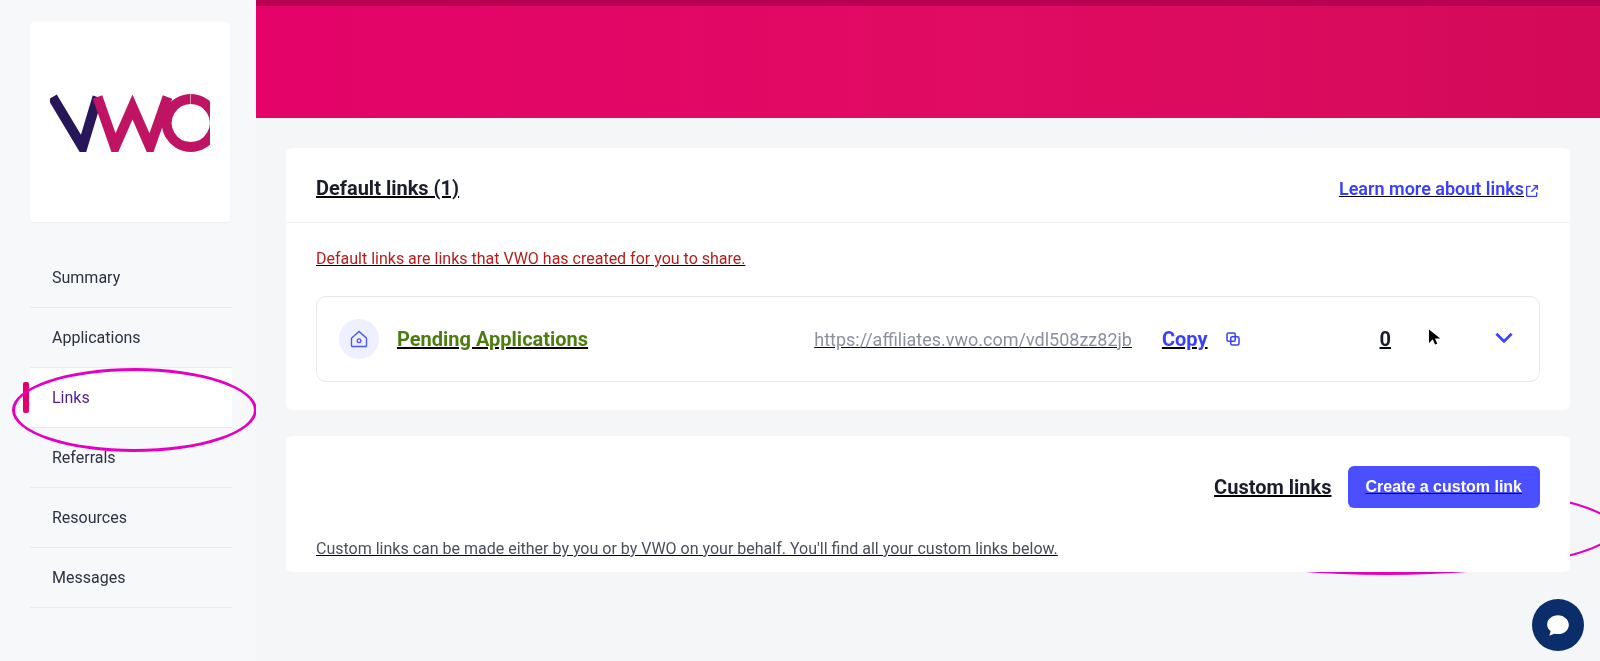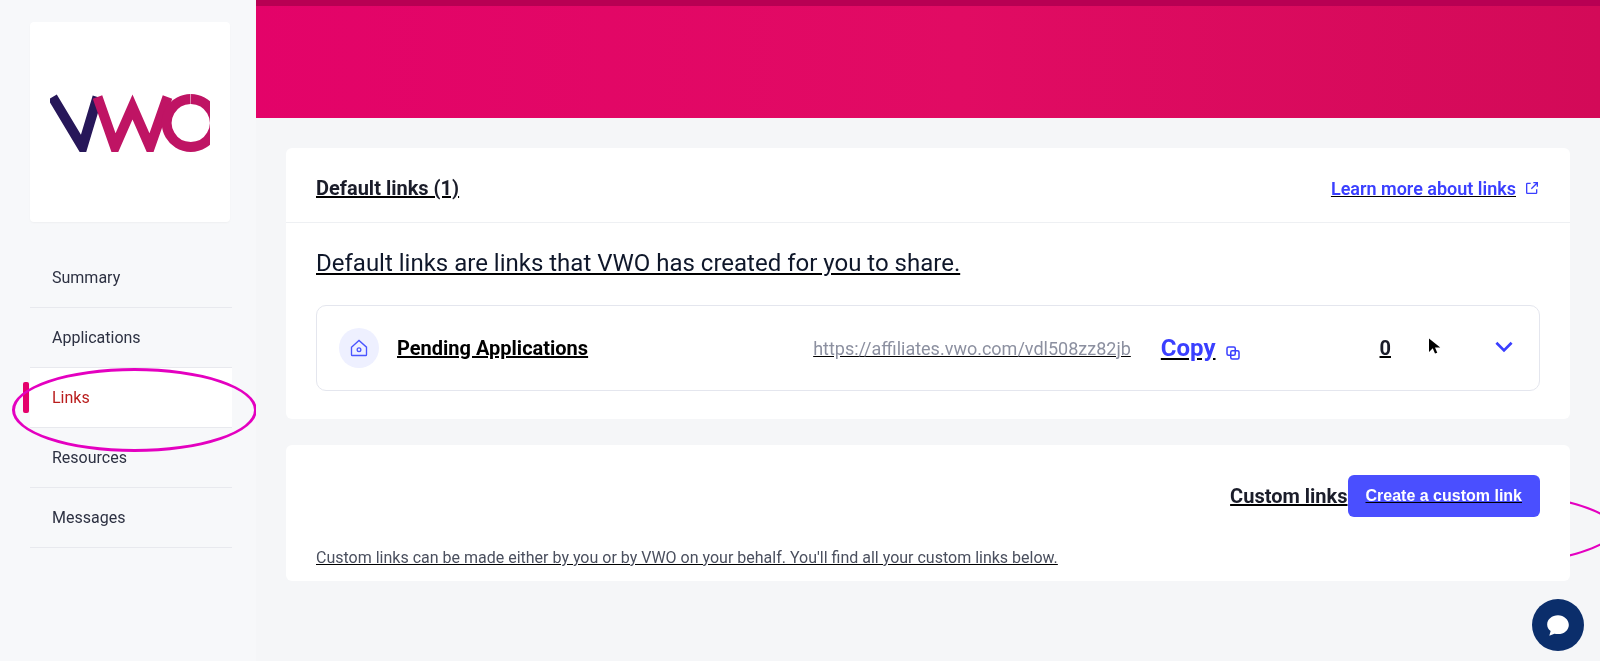--- a/index.html
+++ b/index.html
@@ -24,21 +24,21 @@
     box-shadow:0 1px 2px rgba(0,0,0,0.04);
   }
   .logo-svg { width:160px; height:60px; }
 
   .nav { position:absolute; left:30px; right:24px; top:248px; }
   .nav-item {
     padding:20px 22px; font-size:16px; color:#2d3142; border-bottom:1px solid #e8e9ee; cursor:pointer;
     position:relative; background:transparent;
   }
   .nav-item.active {
-    background:#ffffff; color:#b91c1c;
+    background:#ffffff; color:#4c1d95;
   }
   .nav-item.active::before {
     content:""; position:absolute; left:-7px; top:14px; bottom:14px; width:6px; background:#e4006b; border-radius:2px;
   }
 
   
   .hl-ellipse {
     position:absolute; border:3px solid #e400c0; border-radius:50%; pointer-events:none;
   }
   .hl-links { left:12px; top:368px; width:245px; height:84px; }
@@ -52,49 +52,49 @@
   }
 
   .card {
     background:#fff; border-radius:6px; padding:0 0 28px 0; margin-bottom:26px; position:relative;
   }
   .card-header {
     display:flex; align-items:center; justify-content:space-between;
     padding:28px 30px 22px 30px; border-bottom:1px solid #eef0f3;
   }
   .card-title { font-size:20px; font-weight:700; color:#1b1d2a; }
-  .learn-link { color:#3a3fff; font-size:18px; font-weight:600; display:flex; align-items:center; gap:8px; cursor:pointer; }
+  .learn-link { color:#3a3fff; font-size:18px; font-weight:600; display:flex; align-items:flex-end; gap:0; cursor:pointer; }
   .learn-link svg { width:16px; height:16px; }
 
-  .card-desc { padding:26px 30px 0 30px; color:#0f172a; font-size:24px; }
+  .card-desc { padding:26px 30px 0 30px; color:#b91c1c; font-size:16px; }
 
   .link-row {
     margin:28px 30px 0 30px; padding:22px 22px; border:1px solid #e4e6ee; border-radius:10px;
     display:flex; align-items:center; gap:18px; position:relative;
   }
   .row-icon {
     width:40px; height:40px; border-radius:50%; background:#eef0ff; display:flex; align-items:center; justify-content:center; flex:0 0 auto;
   }
   .row-icon svg { width:20px; height:20px; color:#4a55ff; }
-  .row-title { font-size:20px; font-weight:700; color:#000000; flex:0 0 auto; }
+  .row-title { font-size:20px; font-weight:700; color:#4d7c0f; flex:0 0 auto; }
   .row-spacer { flex:1 1 auto; }
   .row-url { color:#8c90a0; font-size:18px; white-space:nowrap; }
-  .copy-btn { color:#3a3fff; font-size:24px; font-weight:700; display:flex; align-items:flex-end; gap:8px; cursor:pointer; margin-left:12px; }
+  .copy-btn { color:#3a3fff; font-size:20px; font-weight:700; display:flex; align-items:center; gap:16px; cursor:pointer; margin-left:12px; }
   .copy-btn svg { width:18px; height:18px; }
 
   .row-count { font-size:20px; font-weight:700; color:#1b1d2a; margin-left:120px; margin-right:18px;}
   .cursor-glyph { margin-right:30px; }
   .cursor-glyph svg { width:16px; height:18px; }
   .chevron { color:#3a3fff; }
   .chevron svg { width:26px; height:26px; stroke-width:2.5; }
 
   
   .custom-header { display:flex; align-items:center; justify-content:flex-end; padding:30px 30px 20px 30px; }
   .create-btn {
-    background:#4a4fff; color:#fff; font-size:16px; font-weight:600; padding:12px 18px; border-radius:6px; cursor:pointer; border:none;
+    background:#4a4fff; color:#fff; font-size:16px; font-weight:600; padding:12px 18px; border-radius:6px; cursor:pointer; border:none;margin-left:16px;
   }
   .custom-desc { padding:8px 30px 0 30px; color:#4a4f5e; font-size:16px; line-height:1.6; max-width:850px;}
 
   
   .chat-fab {
     position:absolute; right:16px; bottom:10px; width:52px; height:52px; border-radius:50%; background:#0b2e6b; display:flex; align-items:center; justify-content:center; cursor:pointer;
   }
   .chat-fab svg { width:26px; height:26px; color:#fff; fill:#fff;}
 </style>
 </head>
@@ -111,20 +111,21 @@
       <path d="M95 10 L130 110 L165 30 L200 110 L235 10" fill="none" stroke="#bf1464" stroke-width="20" stroke-linejoin="miter"></path>
 
       <path d="M282 14 A48 48 0 1 1 281 14" fill="none" stroke="#bf1464" stroke-width="20"></path>
     </svg>
   </div>
 
   <nav class="nav">
     <div class="nav-item">Summary</div>
     <div class="nav-item">Applications</div>
     <div class="nav-item active">Links</div>
+    <div class="nav-item">Referrals</div>
     <div class="nav-item">Resources</div>
     <div class="nav-item">Messages</div>
   </nav>
 
   <div class="hl-ellipse hl-links"></div>
 </aside>
 
 <main class="main">
 
   <section class="card" style="position:relative;">

